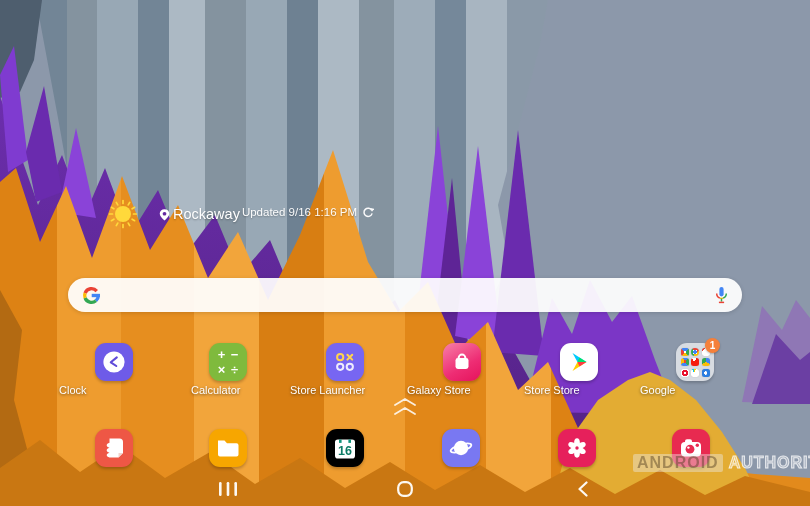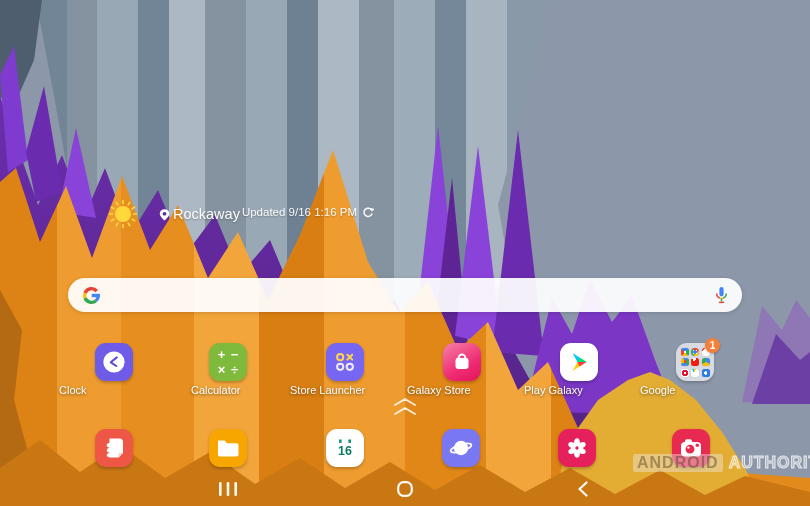--- a/index.html
+++ b/index.html
@@ -285,21 +285,21 @@
   <div class="app" style="left:560px;top:343px">
     <div class="app-tile" style="background:#fff">
       <svg viewBox="-19 -19 38 38">
         <path d="M-6.5,-9 L7.5,0 L-1.5,0 Z" fill="#00C9FD"></path>
         <path d="M-6.5,9 L7.5,0 L-1.5,0 Z" fill="#FFCE00"></path>
         <path d="M0.5,-4.5 L7.5,0 L-1.5,0 Z" fill="#00E26B"></path>
         <path d="M0.5,4.5 L7.5,0 L-1.5,0 Z" fill="#FF3A44"></path>
       </svg>
     </div>
   </div>
-  <div class="app-label" style="left:524px;top:384px">Play Galaxy</div>
+  <div class="app-label" style="left:524px;top:384px">Store Store</div>
 
   <div class="app" style="left:676px;top:343px">
     <div class="folder-tile">
       <div class="mini-grid">
         <div class="mini m-g"></div>
         <div class="mini m-chrome"></div>
         <div class="mini m-gmail"></div>
         <div class="mini m-maps"></div>
         <div class="mini m-yt"></div>
         <div class="mini m-drive"></div>
@@ -334,21 +334,21 @@
   <div class="app" style="left:209px;top:429px">
     <div class="app-tile" style="background:#F7A600">
       <svg viewBox="-19 -19 38 38">
         <path fill="#fff" d="M-10,-7.5 L-3.5,-7.5 L-1,-4.8 L8.5,-4.8 Q10.5,-4.8 10.5,-2.8 L10.5,6.5
           Q10.5,8.5 8.5,8.5 L-8,8.5 Q-10,8.5 -10,6.5 Z"></path>
       </svg>
     </div>
   </div>
 
   <div class="app" style="left:326px;top:429px">
-    <div class="app-tile" style="background:#ffffff">
+    <div class="app-tile" style="background:#000000">
       <svg viewBox="-19 -19 38 38">
         <rect x="-10" y="-8.5" width="20" height="19" rx="2.8" fill="#fff"></rect>
         <rect x="-6" y="-8.5" width="2.6" height="3.4" fill="#12947C"></rect>
         <rect x="3.4" y="-8.5" width="2.6" height="3.4" fill="#12947C"></rect>
       </svg>
       <span class="cal-day">16</span>
     </div>
   </div>
 
   <div class="app" style="left:442px;top:429px">

